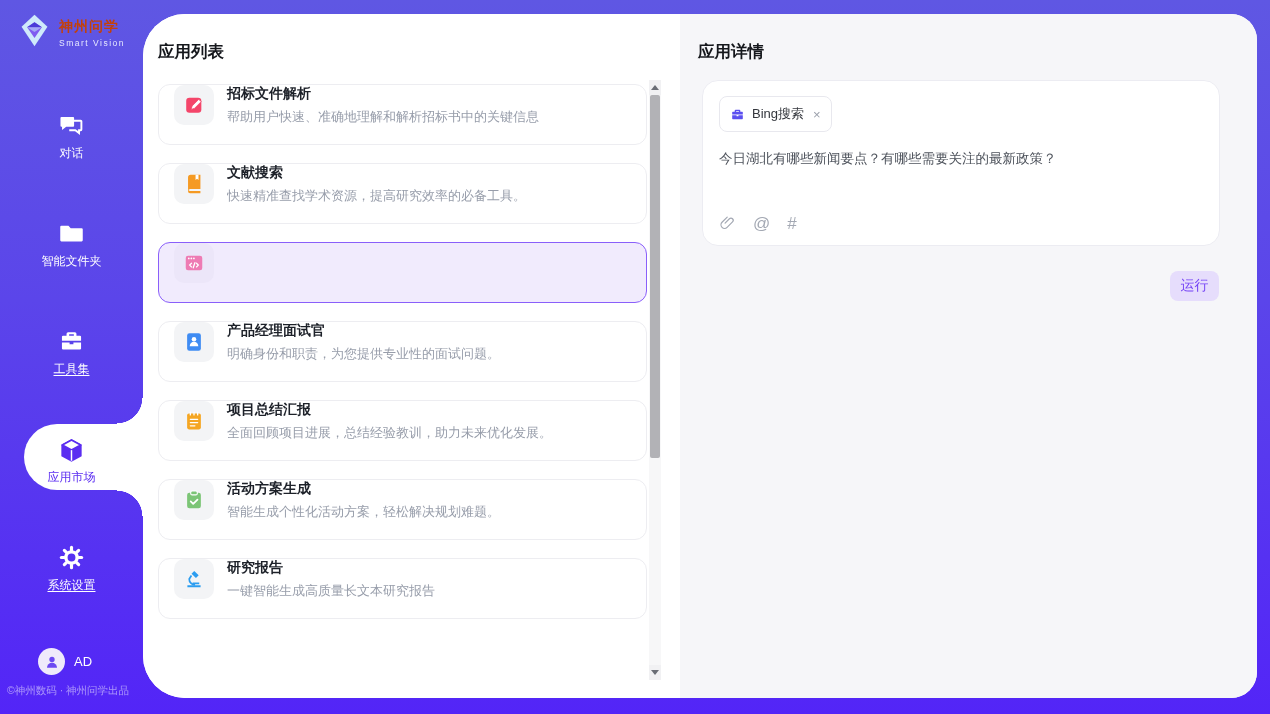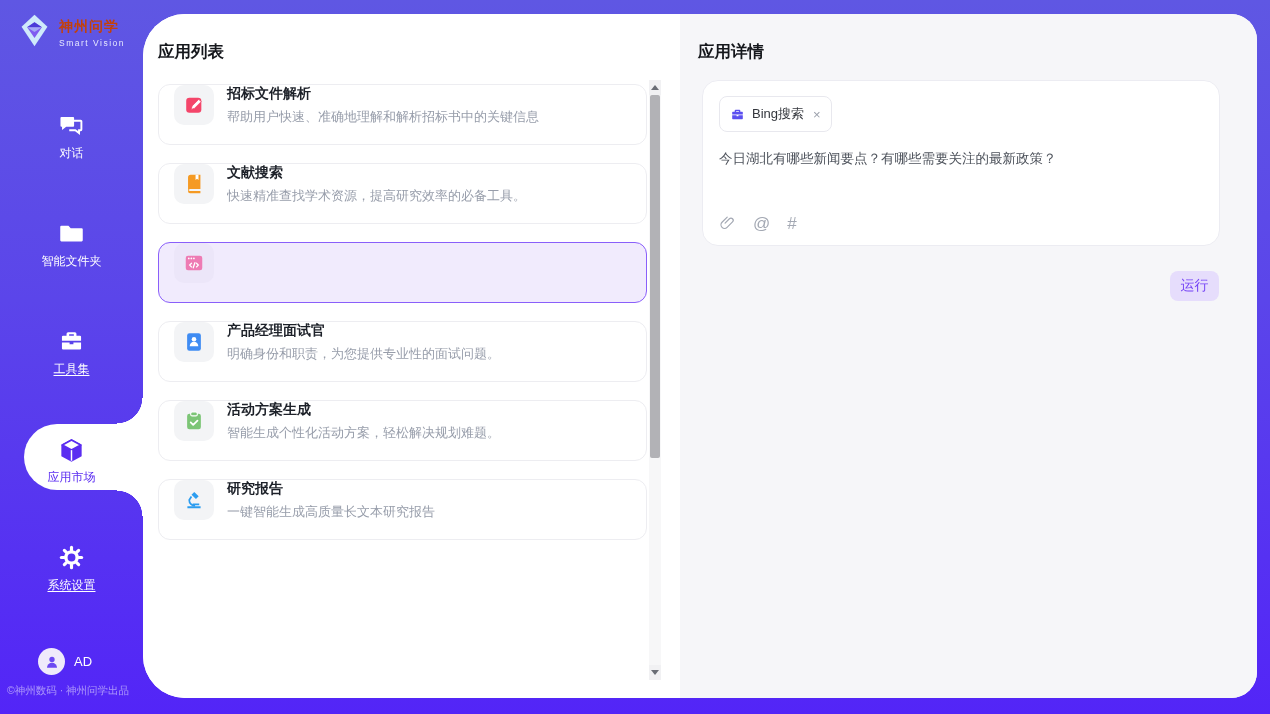--- a/index.html
+++ b/index.html
@@ -189,20 +189,32 @@
                 <circle cx="12" cy="9" r="2.5" fill="#fff"></circle>
                 <path d="M7.3 16.5a4.7 4.7 0 019.4 0z" fill="#fff"></path>
               </svg>
             </span>
             <span class="card-text">
               <div class="card-title">产品经理面试官</div>
               <div class="card-desc">明确身份和职责，为您提供专业性的面试问题。</div>
             </span>
           </div>
           <div class="card">
+            <span class="card-icon" style="color:#f5a623">
+              <svg viewBox="0 0 24 24" width="22" height="22">
+                <rect x="4.5" y="3.8" width="15" height="17.4" rx="2" fill="currentColor"></rect>
+                <path stroke="#fff" stroke-width="1.4" stroke-linecap="round" d="M8 2.2v3.2M12 2.2v3.2M16 2.2v3.2M8 10.2h8M8 13.7h8M8 17.2h5"></path>
+              </svg>
+            </span>
+            <span class="card-text">
+              <div class="card-title">项目总结汇报</div>
+              <div class="card-desc">全面回顾项目进展，总结经验教训，助力未来优化发展。</div>
+            </span>
+          </div>
+          <div class="card">
             <span class="card-icon" style="color:#7cc576">
               <svg viewBox="0 0 24 24" width="22" height="22">
                 <rect x="4.5" y="4" width="15" height="17" rx="2.5" fill="currentColor"></rect>
                 <rect x="8.4" y="2.2" width="7.2" height="4.2" rx="1.6" fill="currentColor" stroke="#fff" stroke-width="1.2"></rect>
                 <path fill="none" stroke="#fff" stroke-width="1.9" stroke-linecap="round" stroke-linejoin="round" d="M8.4 13.6l2.7 2.7 4.7-4.7"></path>
               </svg>
             </span>
             <span class="card-text">
               <div class="card-title">活动方案生成</div>
               <div class="card-desc">智能生成个性化活动方案，轻松解决规划难题。</div>

